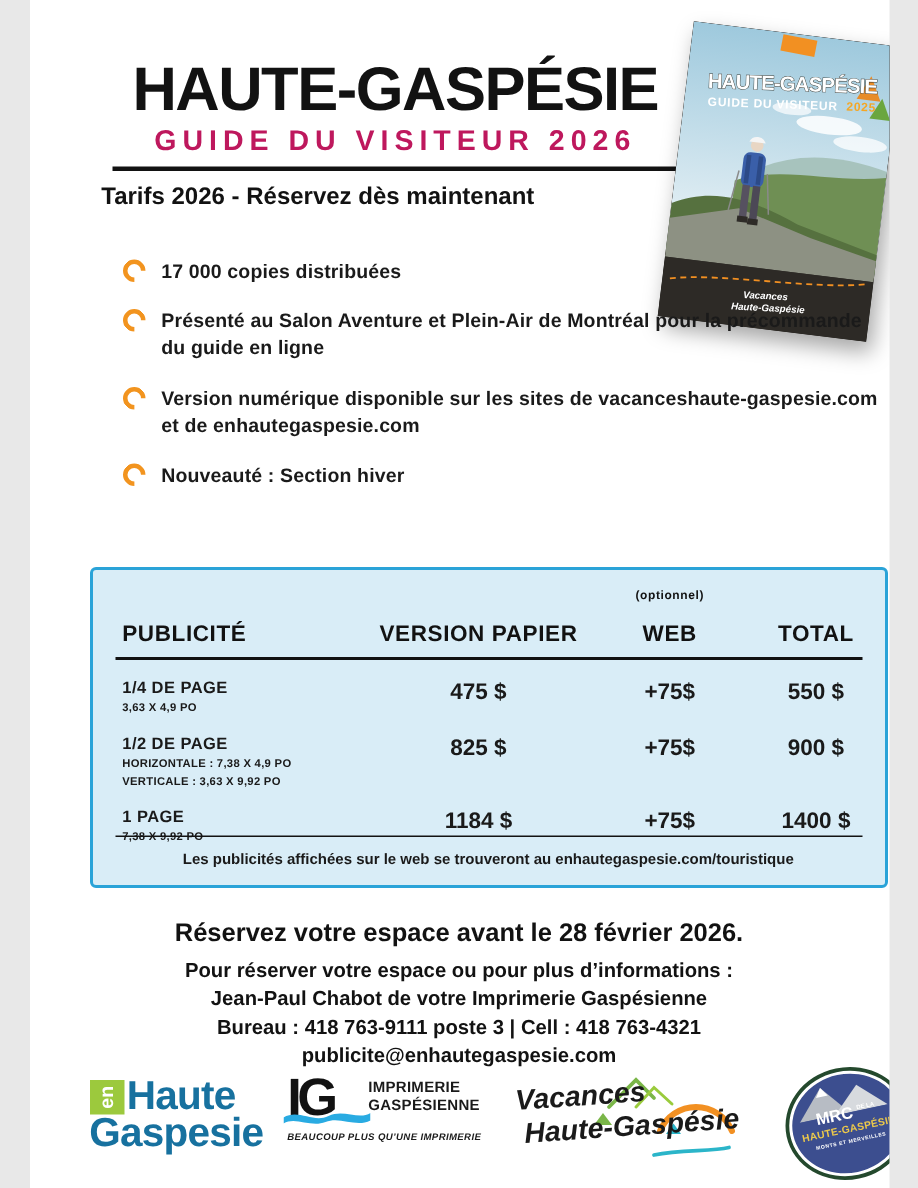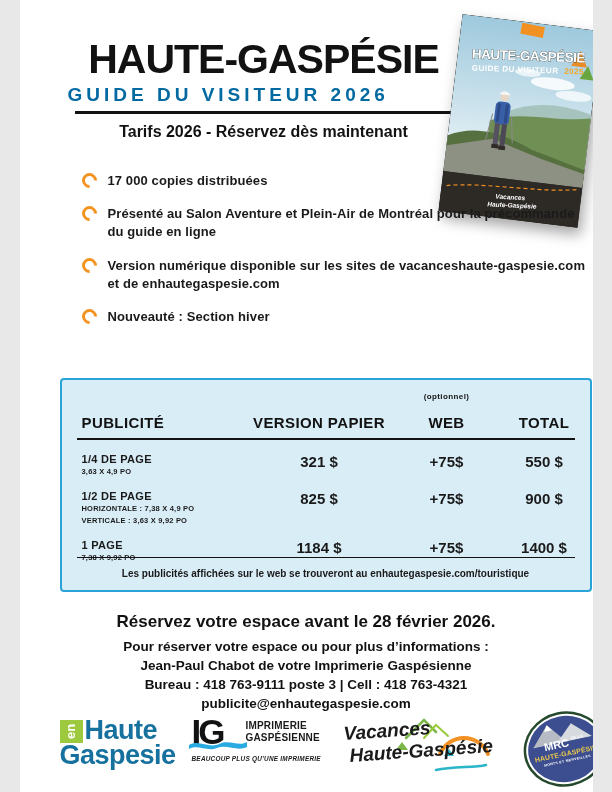--- a/index.html
+++ b/index.html
@@ -7,26 +7,26 @@
     position:relative; width:573px; height:792px; margin:0 auto;
     background:#ffffff; overflow:hidden;
     font-family:"Liberation Sans", sans-serif; color:#1a1a1a;
   }
   
   .title {
     position:absolute; left:48px; top:36px; width:392px; text-align:center;
     font-size:41px; font-weight:bold; letter-spacing:-1px; color:#121212;
   }
   .subtitle {
-    position:absolute; left:48px; top:84px; width:392px; text-align:left;
-    font-size:19px; font-weight:bold; letter-spacing:4px; color:#0369a1;
+    position:absolute; left:48px; top:84px; width:392px; text-align:center;
+    font-size:19px; font-weight:bold; letter-spacing:4px; color:#be185d;
   }
   .rule { position:absolute; left:55px; top:111px; width:380px; height:2.5px; background:#121212; }
   .tagline {
-    position:absolute; left:48px; top:123px; width:392px; text-align:center;
+    position:absolute; left:48px; top:123px; width:392px; 
     font-size:16px; font-weight:bold; color:#121212;
   }
   
   .bullets { position:absolute; left:46px; top:156px; width:525px; list-style:none; margin:16px; padding:0; }
   .bullets li { display:flex; align-items:flex-start; margin-bottom:15px; }
   .ring {
     flex:0 0 15px; width:15px; height:15px; box-sizing:border-box;
     border:3.5px solid #f2941f; border-right-color:transparent;
     border-radius:50%; transform:rotate(45deg); margin-right:11px; margin-top:1px;
   }
@@ -182,21 +182,21 @@
       </div>
       <div class="th thc">TOTAL</div>
     </div>
     <div class="headrule"></div>
 
     <div class="tgrid prow">
       <div>
         <div class="rname">1/4 DE PAGE</div>
         <div class="rspec">3,63 X 4,9 PO</div>
       </div>
-      <div class="rval">321 $</div>
+      <div class="rval">475 $</div>
       <div class="rval">+75$</div>
       <div class="rval">550 $</div>
     </div>
 
     <div class="tgrid prow">
       <div>
         <div class="rname">1/2 DE PAGE</div>
         <div class="rspec">HORIZONTALE : 7,38 X 4,9 PO
 VERTICALE : 3,63 X 9,92 PO</div>
       </div>

